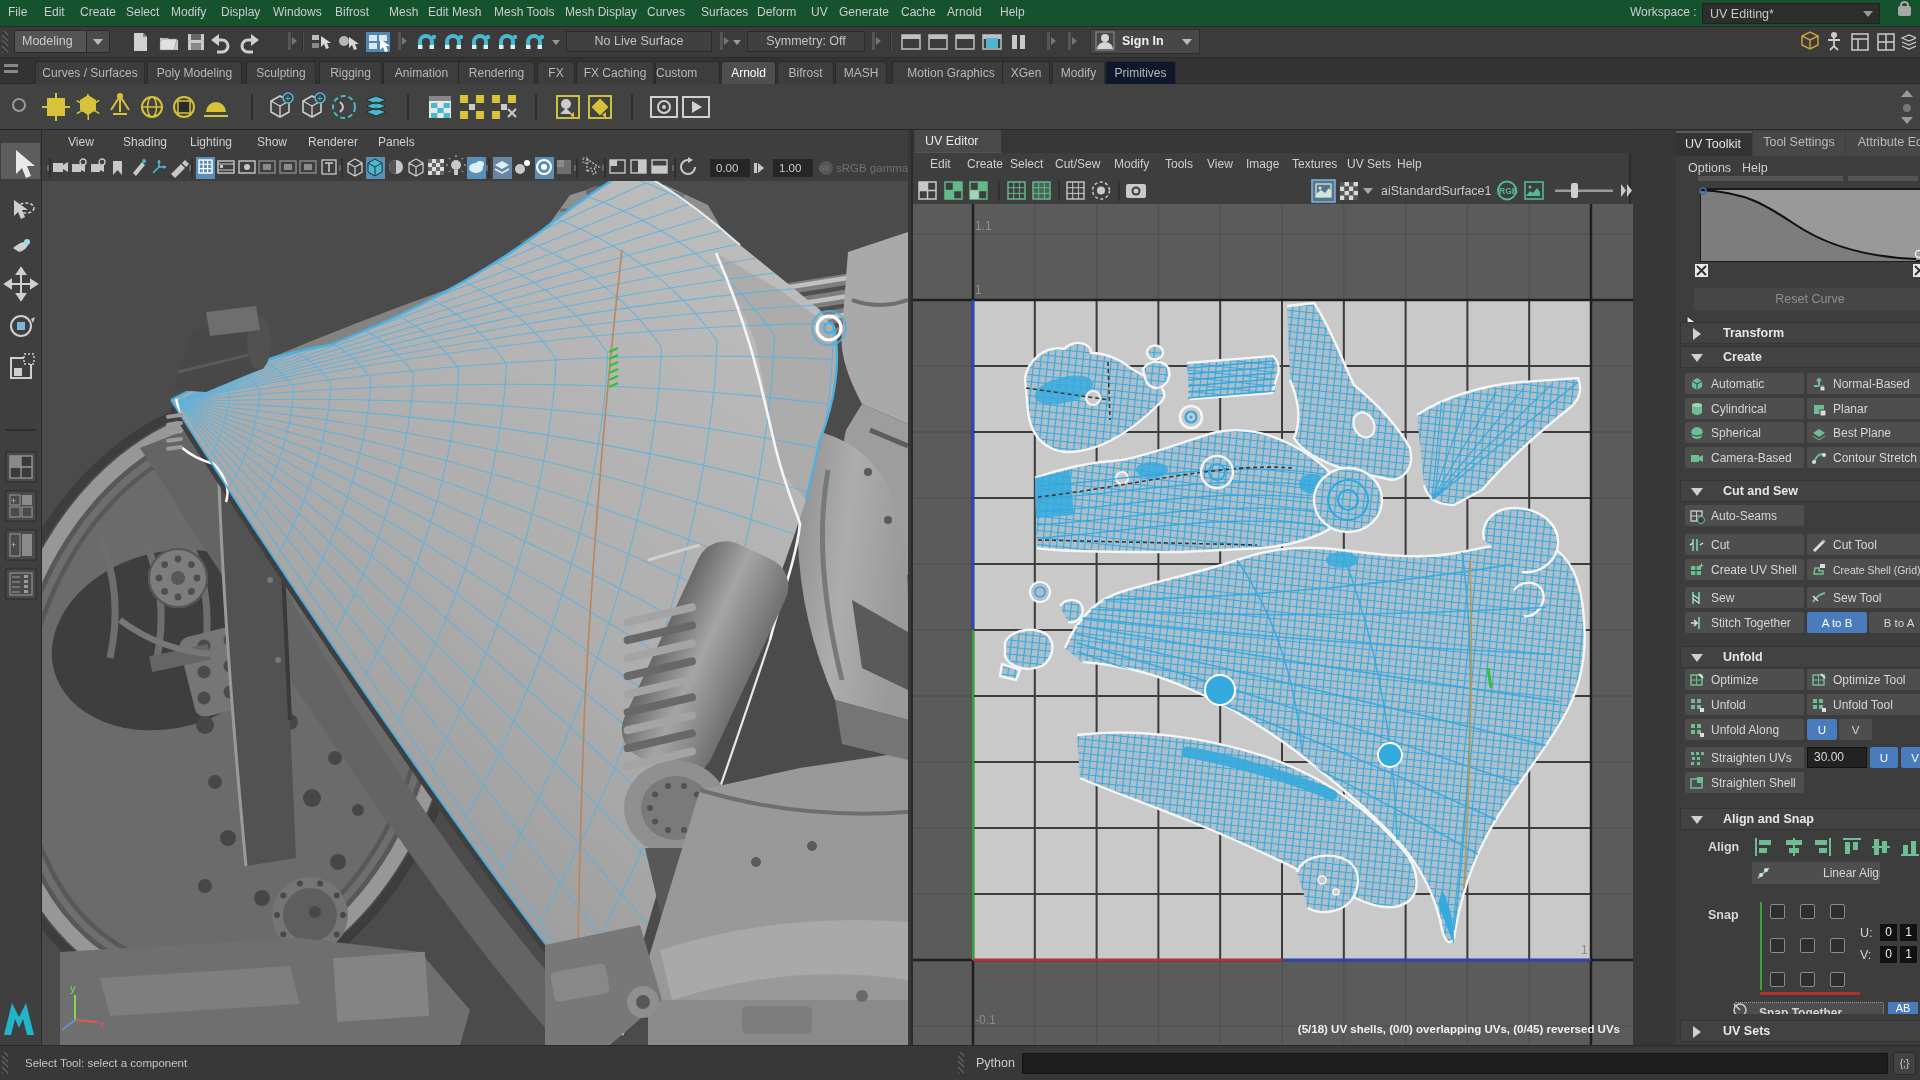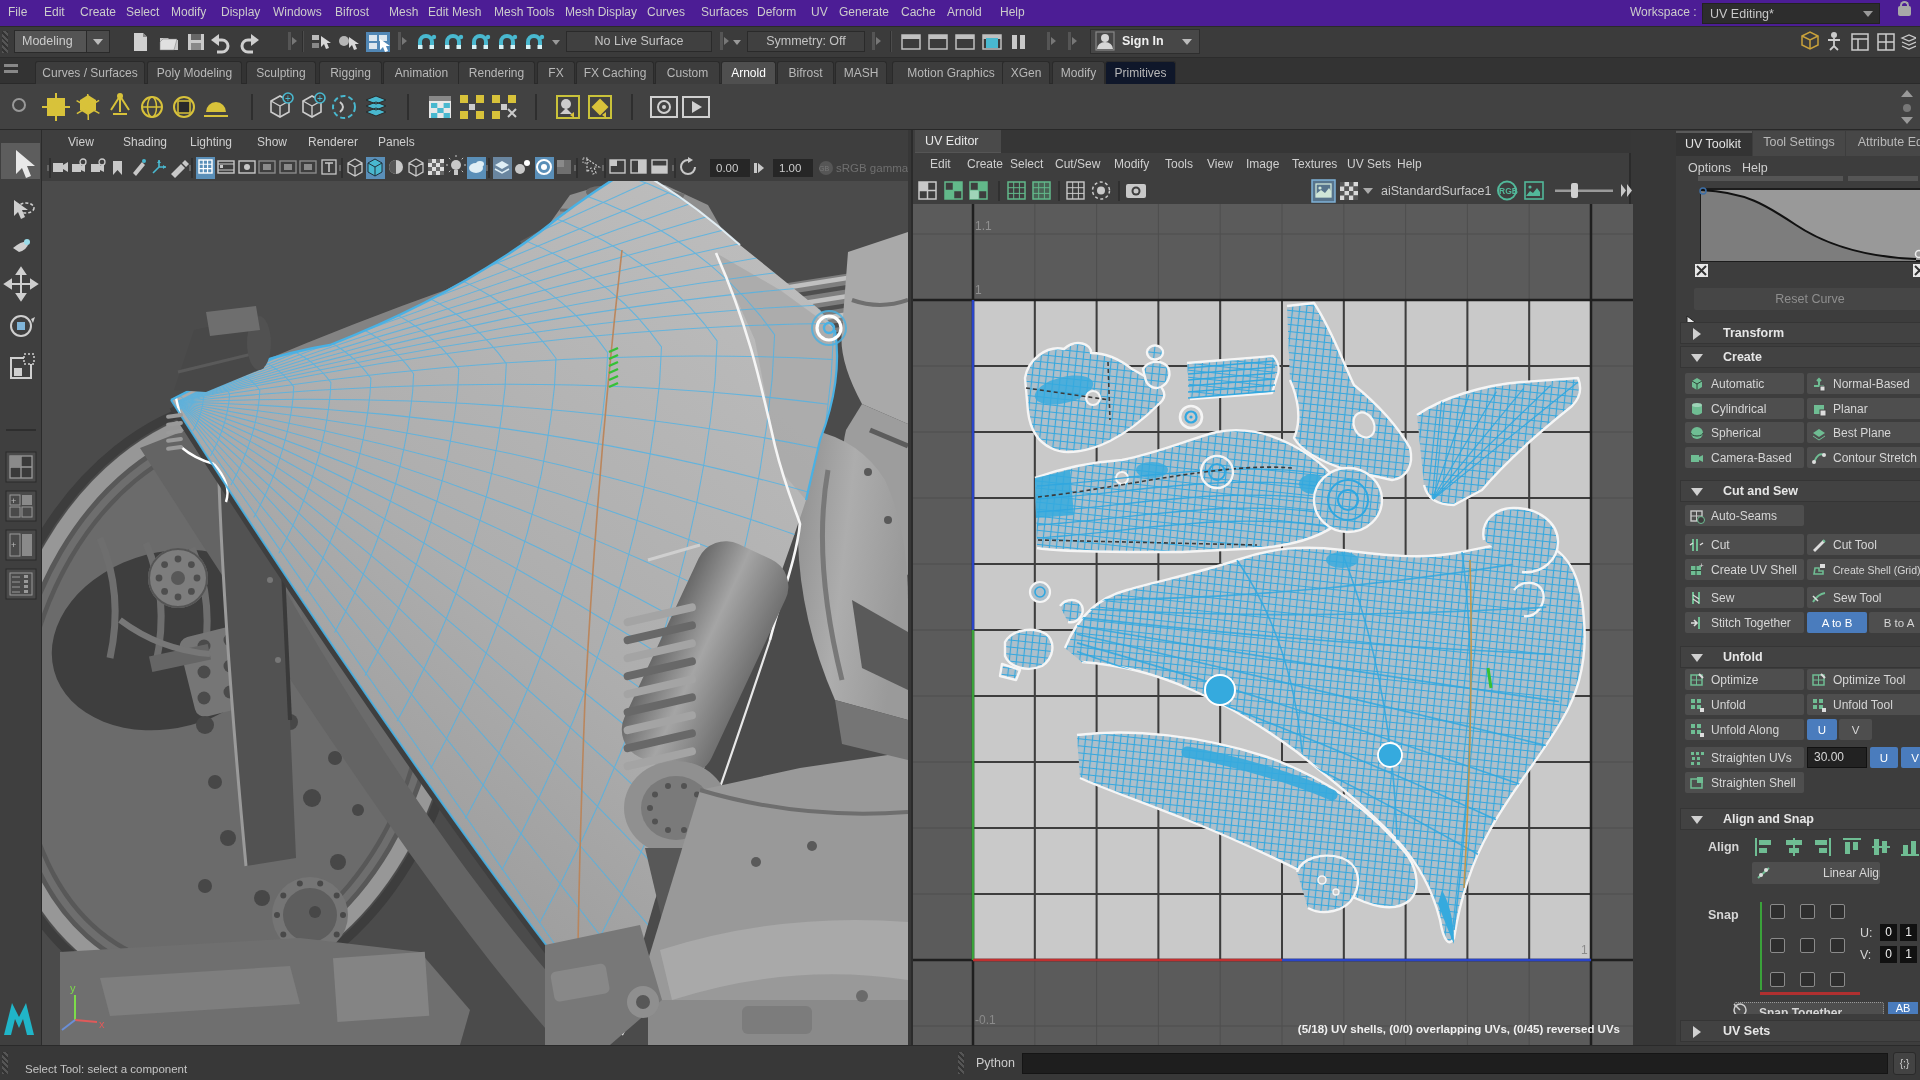--- a/index.html
+++ b/index.html
@@ -1,21 +1,21 @@
 <!DOCTYPE html>
 <html><head><meta charset="utf-8"><style>
 *{margin:0;padding:0;box-sizing:border-box;font-family:"Liberation Sans",sans-serif;}
 html,body{width:1920px;height:1080px;overflow:hidden;background:#373737;}
 .abs{position:absolute;}
 .txt{color:#cccccc;font-size:12px;white-space:nowrap;}
 .btn{background:#4e4e4e;color:#d6d6d6;font-size:11.5px;display:flex;align-items:center;border-radius:2px;white-space:nowrap;overflow:hidden;}
 .hdr{color:#e6e6e6;font-weight:bold;font-size:12.5px;}
 </style></head><body>
 
-<div class="abs" style="left:0;top:0;width:1920px;height:27px;background:#4c1d95;border-bottom:1px solid #2a2a2a;">
+<div class="abs" style="left:0;top:0;width:1920px;height:27px;background:#14532d;border-bottom:1px solid #2a2a2a;">
 <div class="abs txt" style="left:8px;top:5px;">File</div>
 <div class="abs txt" style="left:44px;top:5px;">Edit</div>
 <div class="abs txt" style="left:80px;top:5px;">Create</div>
 <div class="abs txt" style="left:126px;top:5px;">Select</div>
 <div class="abs txt" style="left:171px;top:5px;">Modify</div>
 <div class="abs txt" style="left:221px;top:5px;">Display</div>
 <div class="abs txt" style="left:273px;top:5px;">Windows</div>
 <div class="abs txt" style="left:335px;top:5px;">Bifrost</div>
 <div class="abs txt" style="left:389px;top:5px;">Mesh</div>
 <div class="abs txt" style="left:428px;top:5px;">Edit Mesh</div>
@@ -144,21 +144,21 @@
 <div class="abs" style="left:4px;top:6px;width:14px;height:3px;background:#888;"></div>
     <div class="abs" style="left:4px;top:12px;width:14px;height:3px;background:#888;"></div>
 <div class="abs" style="left:35px;top:3px;width:110px;height:23px;background:#3d3d3d;border:1px solid #2a2a2a;border-bottom:none;border-radius:3px 3px 0 0;color:#b8b8b8;font-size:12px;text-align:center;line-height:22px;">Curves / Surfaces</div>
 <div class="abs" style="left:147px;top:3px;width:95px;height:23px;background:#3d3d3d;border:1px solid #2a2a2a;border-bottom:none;border-radius:3px 3px 0 0;color:#b8b8b8;font-size:12px;text-align:center;line-height:22px;">Poly Modeling</div>
 <div class="abs" style="left:246px;top:3px;width:70px;height:23px;background:#3d3d3d;border:1px solid #2a2a2a;border-bottom:none;border-radius:3px 3px 0 0;color:#b8b8b8;font-size:12px;text-align:center;line-height:22px;">Sculpting</div>
 <div class="abs" style="left:319px;top:3px;width:63px;height:23px;background:#3d3d3d;border:1px solid #2a2a2a;border-bottom:none;border-radius:3px 3px 0 0;color:#b8b8b8;font-size:12px;text-align:center;line-height:22px;">Rigging</div>
 <div class="abs" style="left:383px;top:3px;width:77px;height:23px;background:#3d3d3d;border:1px solid #2a2a2a;border-bottom:none;border-radius:3px 3px 0 0;color:#b8b8b8;font-size:12px;text-align:center;line-height:22px;">Animation</div>
 <div class="abs" style="left:458px;top:3px;width:77px;height:23px;background:#3d3d3d;border:1px solid #2a2a2a;border-bottom:none;border-radius:3px 3px 0 0;color:#b8b8b8;font-size:12px;text-align:center;line-height:22px;">Rendering</div>
 <div class="abs" style="left:537px;top:3px;width:38px;height:23px;background:#3d3d3d;border:1px solid #2a2a2a;border-bottom:none;border-radius:3px 3px 0 0;color:#b8b8b8;font-size:12px;text-align:center;line-height:22px;">FX</div>
 <div class="abs" style="left:576px;top:3px;width:78px;height:23px;background:#3d3d3d;border:1px solid #2a2a2a;border-bottom:none;border-radius:3px 3px 0 0;color:#b8b8b8;font-size:12px;text-align:center;line-height:22px;">FX Caching</div>
-<div class="abs" style="left:655px;top:3px;width:65px;height:23px;background:#3d3d3d;border:1px solid #2a2a2a;border-bottom:none;border-radius:3px 3px 0 0;color:#b8b8b8;font-size:12px;text-align:center;line-height:22px;">Custom</div>
+<div class="abs" style="left:655px;top:3px;width:65px;height:23px;background:#3d3d3d;border:1px solid #2a2a2a;border-bottom:none;border-radius:3px 3px 0 0;color:#b8b8b8;font-size:12px;line-height:22px;">Custom</div>
 <div class="abs" style="left:721px;top:3px;width:55px;height:23px;background:#4f4f4f;border:1px solid #2a2a2a;border-bottom:none;border-radius:3px 3px 0 0;color:#ffffff;font-size:12px;text-align:center;line-height:22px;">Arnold</div>
 <div class="abs" style="left:777px;top:3px;width:57px;height:23px;background:#3d3d3d;border:1px solid #2a2a2a;border-bottom:none;border-radius:3px 3px 0 0;color:#b8b8b8;font-size:12px;text-align:center;line-height:22px;">Bifrost</div>
 <div class="abs" style="left:835px;top:3px;width:52px;height:23px;background:#3d3d3d;border:1px solid #2a2a2a;border-bottom:none;border-radius:3px 3px 0 0;color:#b8b8b8;font-size:12px;text-align:center;line-height:22px;">MASH</div>
 <div class="abs" style="left:892px;top:3px;width:118px;height:23px;background:#3d3d3d;border:1px solid #2a2a2a;border-bottom:none;border-radius:3px 3px 0 0;color:#b8b8b8;font-size:12px;text-align:center;line-height:22px;">Motion Graphics</div>
 <div class="abs" style="left:1002px;top:3px;width:48px;height:23px;background:#3d3d3d;border:1px solid #2a2a2a;border-bottom:none;border-radius:3px 3px 0 0;color:#b8b8b8;font-size:12px;text-align:center;line-height:22px;">XGen</div>
 <div class="abs" style="left:1052px;top:3px;width:53px;height:23px;background:#3d3d3d;border:1px solid #2a2a2a;border-bottom:none;border-radius:3px 3px 0 0;color:#b8b8b8;font-size:12px;text-align:center;line-height:22px;">Modify</div>
 <div class="abs" style="left:1105px;top:3px;width:71px;height:23px;background:#0f172a;border:1px solid #2a2a2a;border-bottom:none;border-radius:3px 3px 0 0;color:#b8b8b8;font-size:12px;text-align:center;line-height:22px;">Primitives</div>
 </div>
 <div class="abs" style="left:0;top:84px;width:1920px;height:46px;background:#424242;border-bottom:1px solid #282828;">
 <div class="abs" style="left:12px;top:14px;width:14px;height:14px;border:2px solid #999;border-radius:50%;"></div>
@@ -236,21 +236,21 @@
       <circle cx="624" cy="19" r="2" fill="#d0d0d0"></circle>
 <rect x="643" y="9" width="26" height="20" fill="none" stroke="#d0d0d0" stroke-width="2"></rect>
 <path d="M652,13 l10,6 -10,6 z" fill="#d0d0d0"></path>
 </svg>
 <div class="abs" style="left:1901px;top:6px;width:0;height:0;border-left:6px solid transparent;border-right:6px solid transparent;border-bottom:7px solid #999;"></div>
 <div class="abs" style="left:1903px;top:20px;width:8px;height:8px;background:#777;border-radius:50%;"></div>
 <div class="abs" style="left:1901px;top:33px;width:0;height:0;border-left:6px solid transparent;border-right:6px solid transparent;border-top:7px solid #999;"></div>
 </div>
 <div class="abs" style="left:0;top:1045px;width:1920px;height:35px;background:#383838;border-top:1px solid #2a2a2a;">
 <div class="abs" style="left:2px;top:6px;width:6px;height:22px;background:repeating-linear-gradient(45deg,#555 0 2px,#333 2px 4px);"></div>
-<div class="abs" style="left:25px;top:17px;color:#c5c5c5;font-size:11.5px;text-align:right;">Select Tool: select a component</div>
+<div class="abs" style="left:25px;top:11px;color:#c5c5c5;font-size:11.5px;text-align:right;">Select Tool: select a component</div>
 <div class="abs" style="left:958px;top:6px;width:6px;height:22px;background:repeating-linear-gradient(45deg,#555 0 2px,#333 2px 4px);"></div>
 <div class="abs" style="left:976px;top:10px;color:#cccccc;font-size:12.5px;">Python</div>
 <div class="abs" style="left:1022px;top:7px;width:866px;height:21px;background:#1e1e1e;border:1px solid #151515;"></div>
 <div class="abs" style="left:1893px;top:6px;width:23px;height:23px;background:#434343;border:1px solid #2a2a2a;border-radius:3px;color:#d0d0d0;font-size:10px;text-align:center;line-height:21px;">{;}</div>
 </div>
 <div class="abs" style="left:0;top:130px;width:42px;height:915px;background:#3f3f3f;border-right:1px solid #2b2b2b;">
 <div class="abs" style="left:1px;top:13px;width:39px;height:36px;background:#5d5d5d;"></div>
 <svg class="abs" style="left:0;top:0;" width="42" height="915" viewBox="0 0 42 915">
 <path d="M16,20 l0,24 6,-6 4,10 5,-2 -4,-10 8,0 z" fill="#e8e8e8"></path>
 <path d="M14,70 l0,16 4,-4 3,7 4,-2 -3,-7 6,0 z" fill="#cfcfcf"></path>

